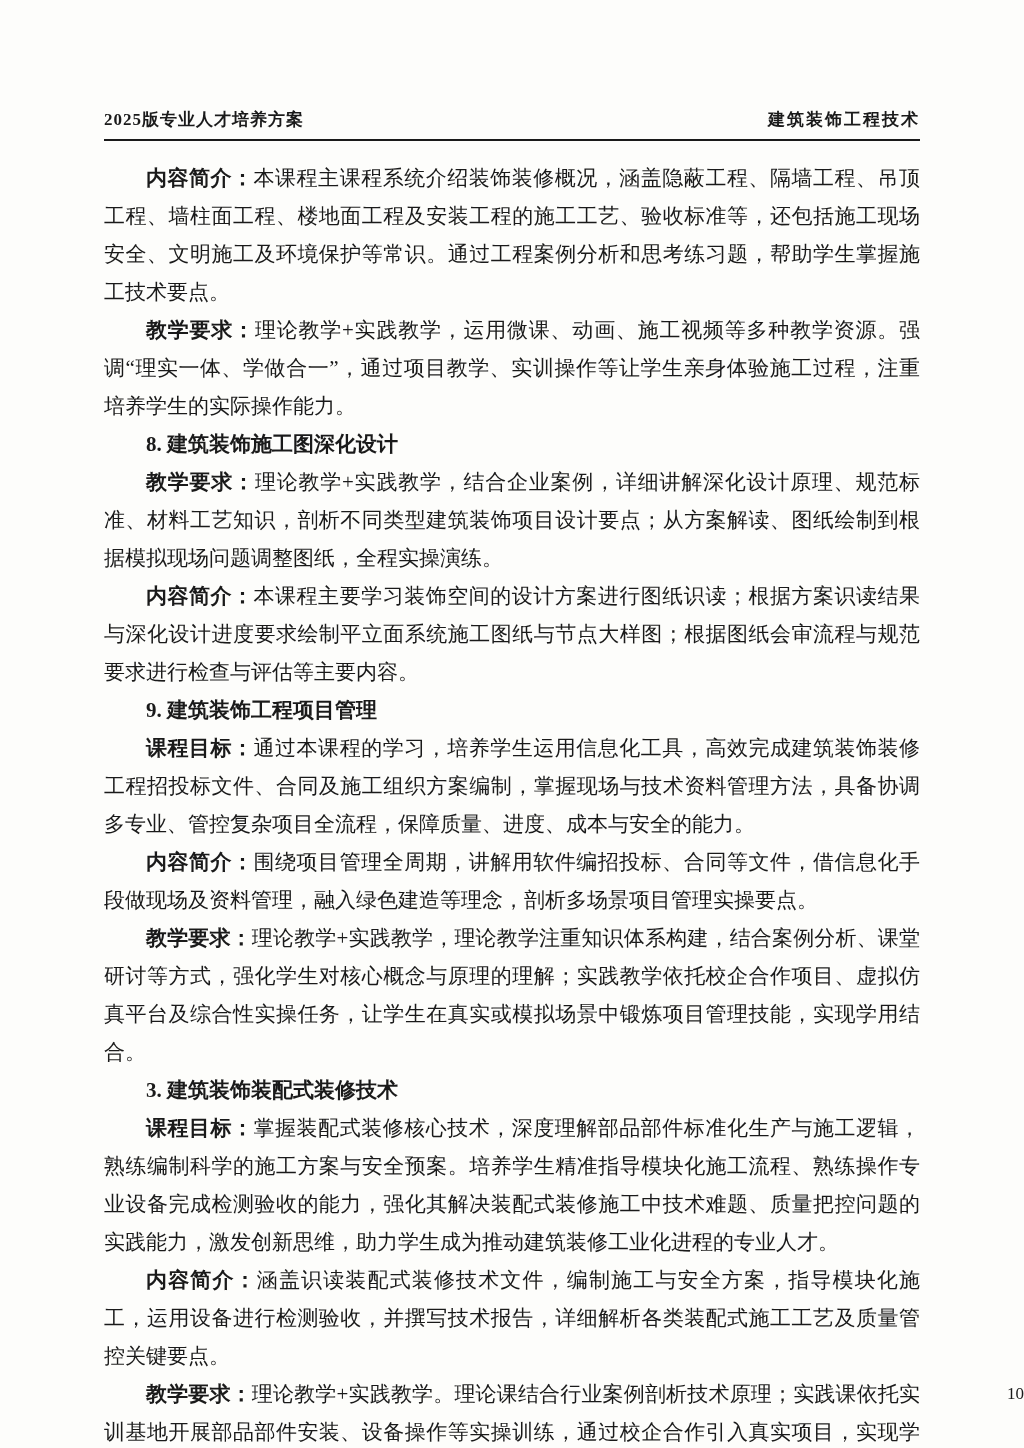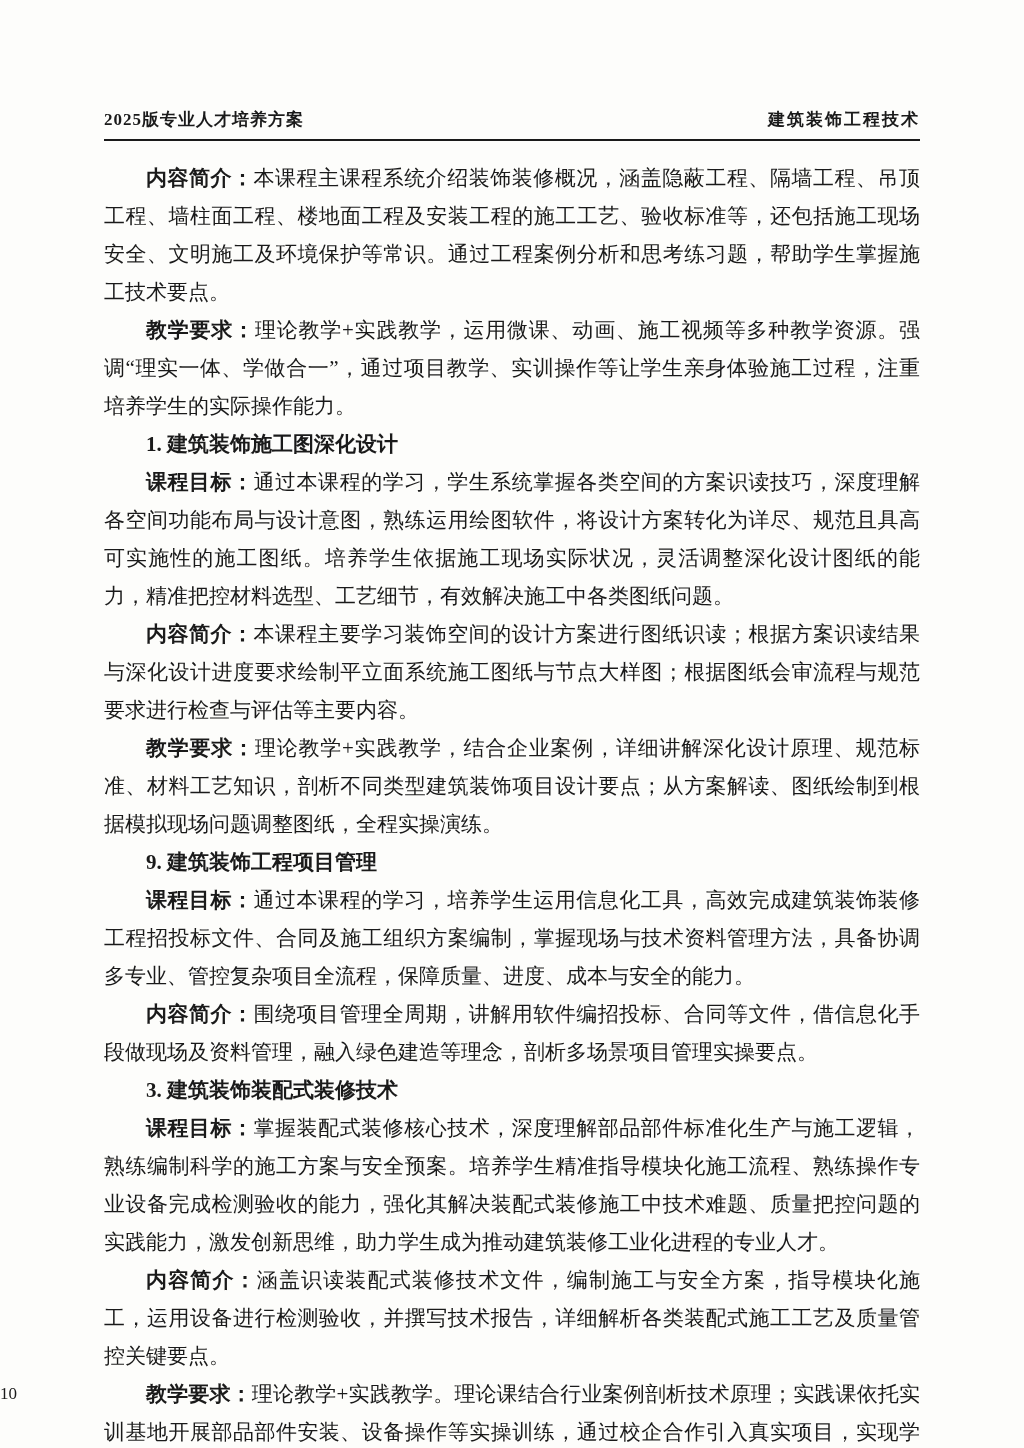--- a/index.html
+++ b/index.html
@@ -60,48 +60,48 @@
   .heading {
     text-indent: 2em;
     margin: 0;
     font-weight: bold;
   }
   .pagenum {
     position: absolute;
     bottom: 44px;
     left: 0;
     right: 0;
-    text-align: left;
+    text-align: right;
     font-size: 17px;
     font-family: "Liberation Serif", "DejaVu Serif", serif;
   }
 </style>
 </head>
 <body>
 
 <div class="page">
 
   <div class="content">
 
     <div class="header">
       <div class="header-left">2025版专业人才培养方案</div>
       <div class="header-right">建筑装饰工程技术</div>
     </div>
     <div class="header-rule"></div>
 
     <div class="body" id="body-blocks">
         <p class="para"><span class="lead">内容简介：</span><span>本课程主课程系统介绍装饰装修概况，涵盖隐蔽工程、隔墙工程、吊顶工程、墙柱面工程、楼地面工程及安装工程的施工工艺、验收标准等，还包括施工现场安全、文明施工及环境保护等常识。通过工程案例分析和思考练习题，帮助学生掌握施工技术要点。</span></p>
         <p class="para"><span class="lead">教学要求：</span><span>理论教学+实践教学，运用微课、动画、施工视频等多种教学资源。强调“理实一体、学做合一”，通过项目教学、实训操作等让学生亲身体验施工过程，注重培养学生的实际操作能力。</span></p>
-        <p class="heading"><span>1. 建筑装饰施工图深化设计</span></p>
-        <p class="para"><span class="lead">课程目标：</span><span>通过本课程的学习，学生系统掌握各类空间的方案识读技巧，深度理解各空间功能布局与设计意图，熟练运用绘图软件，将设计方案转化为详尽、规范且具高可实施性的施工图纸。培养学生依据施工现场实际状况，灵活调整深化设计图纸的能力，精准把控材料选型、工艺细节，有效解决施工中各类图纸问题。</span></p>
+        <p class="heading"><span>8. 建筑装饰施工图深化设计</span></p>
+        <p class="para"><span class="lead">教学要求：</span><span>理论教学+实践教学，结合企业案例，详细讲解深化设计原理、规范标准、材料工艺知识，剖析不同类型建筑装饰项目设计要点；从方案解读、图纸绘制到根据模拟现场问题调整图纸，全程实操演练。</span></p>
         <p class="para"><span class="lead">内容简介：</span><span>本课程主要学习装饰空间的设计方案进行图纸识读；根据方案识读结果与深化设计进度要求绘制平立面系统施工图纸与节点大样图；根据图纸会审流程与规范要求进行检查与评估等主要内容。</span></p>
-        <p class="para"><span class="lead">教学要求：</span><span>理论教学+实践教学，结合企业案例，详细讲解深化设计原理、规范标准、材料工艺知识，剖析不同类型建筑装饰项目设计要点；从方案解读、图纸绘制到根据模拟现场问题调整图纸，全程实操演练。</span></p>
         <p class="heading"><span>9. 建筑装饰工程项目管理</span></p>
         <p class="para"><span class="lead">课程目标：</span><span>通过本课程的学习，培养学生运用信息化工具，高效完成建筑装饰装修工程招投标文件、合同及施工组织方案编制，掌握现场与技术资料管理方法，具备协调多专业、管控复杂项目全流程，保障质量、进度、成本与安全的能力。</span></p>
         <p class="para"><span class="lead">内容简介：</span><span>围绕项目管理全周期，讲解用软件编招投标、合同等文件，借信息化手段做现场及资料管理，融入绿色建造等理念，剖析多场景项目管理实操要点。</span></p>
+        <p class="para"><span class="lead">教学要求：</span><span>理论教学+实践教学，理论教学注重知识体系构建，结合案例分析、课堂研讨等方式，强化学生对核心概念与原理的理解；实践教学依托校企合作项目、虚拟仿真平台及综合性实操任务，让学生在真实或模拟场景中锻炼项目管理技能，实现学用结合。</span></p>
         <p class="heading"><span>3. 建筑装饰装配式装修技术</span></p>
         <p class="para"><span class="lead">课程目标：</span><span>掌握装配式装修核心技术，深度理解部品部件标准化生产与施工逻辑，熟练编制科学的施工方案与安全预案。培养学生精准指导模块化施工流程、熟练操作专业设备完成检测验收的能力，强化其解决装配式装修施工中技术难题、质量把控问题的实践能力，激发创新思维，助力学生成为推动建筑装修工业化进程的专业人才。</span></p>
         <p class="para"><span class="lead">内容简介：</span><span>涵盖识读装配式装修技术文件，编制施工与安全方案，指导模块化施工，运用设备进行检测验收，并撰写技术报告，详细解析各类装配式施工工艺及质量管控关键要点。</span></p>
         <p class="para"><span class="lead">教学要求：</span><span>理论教学+实践教学。理论课结合行业案例剖析技术原理；实践课依托实训基地开展部品部件安装、设备操作等实操训练，通过校企合作引入真实项目，实现学用结合。</span></p>
       </div>
 
   </div>
 
   <div class="pagenum">10</div>
 

